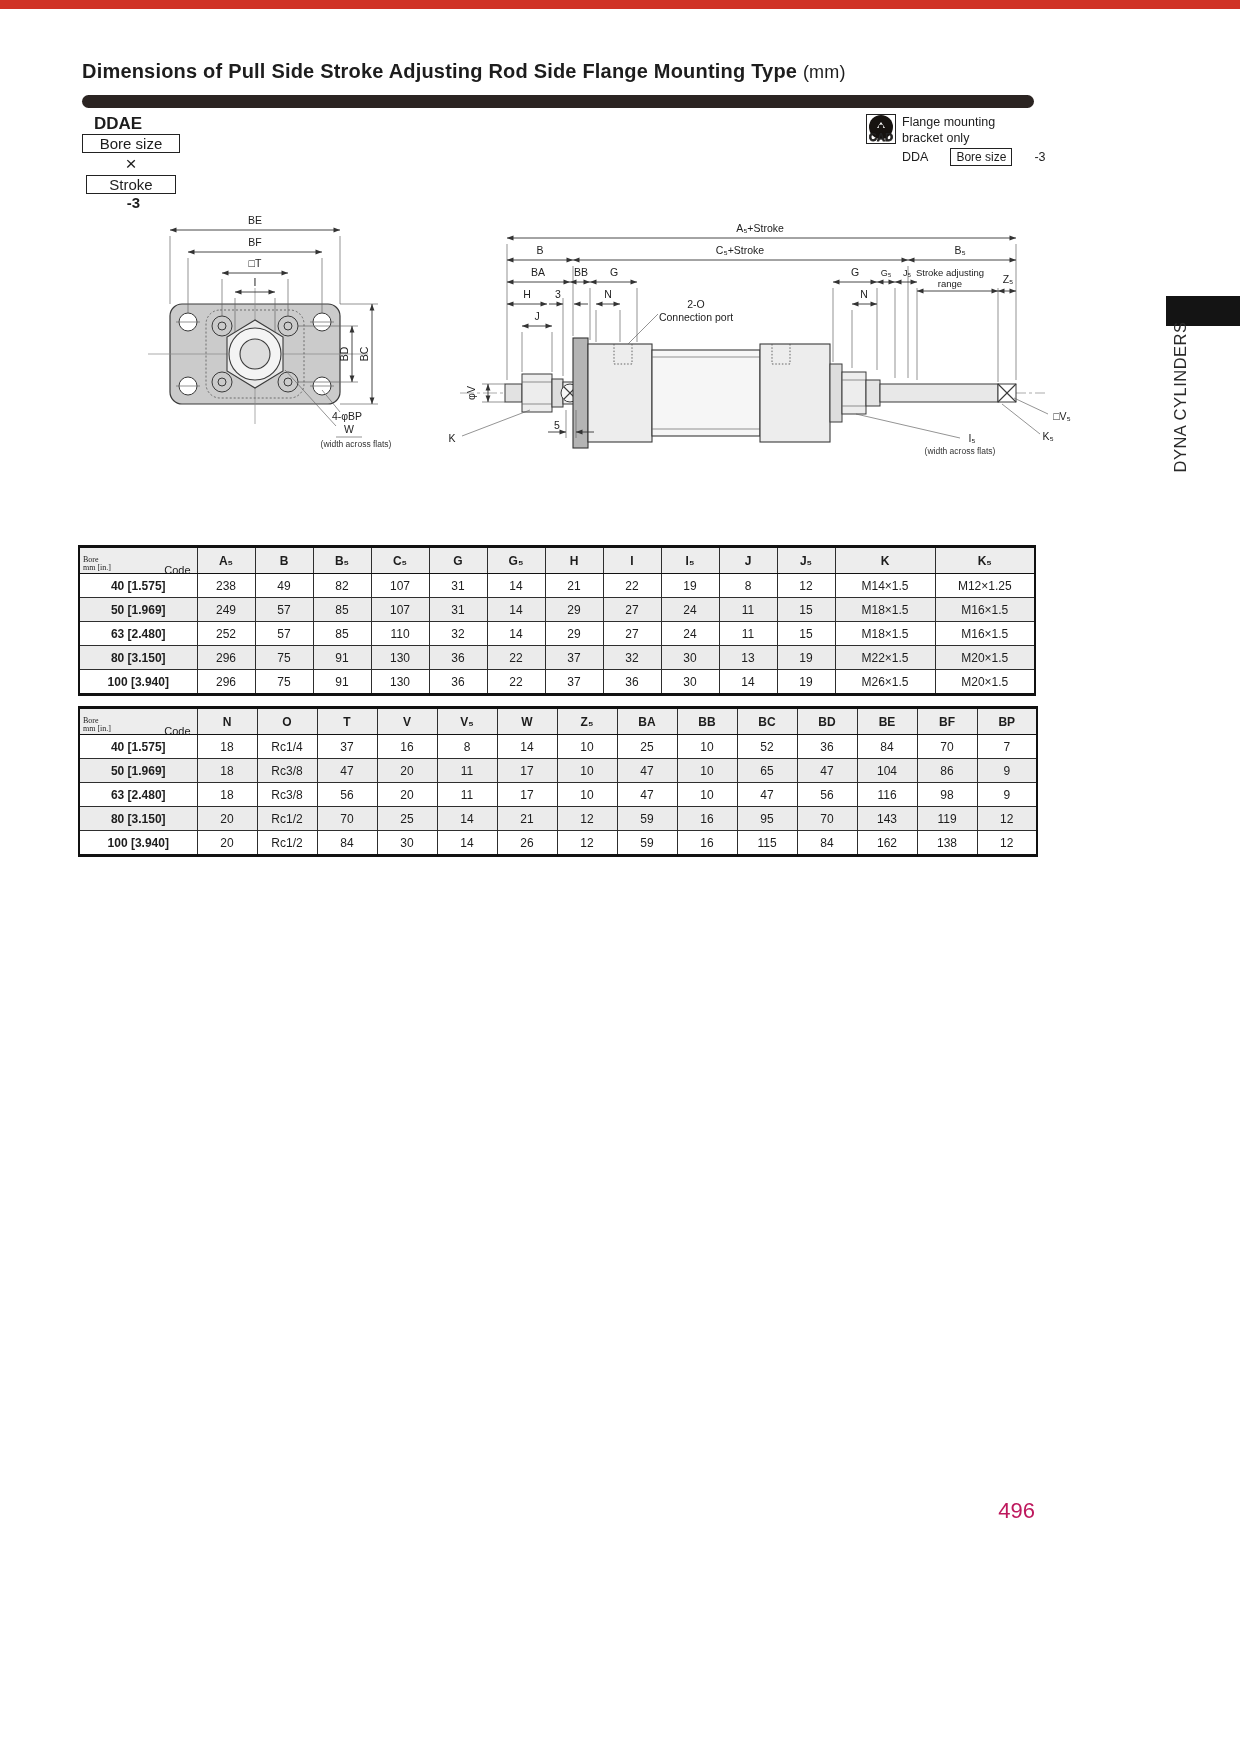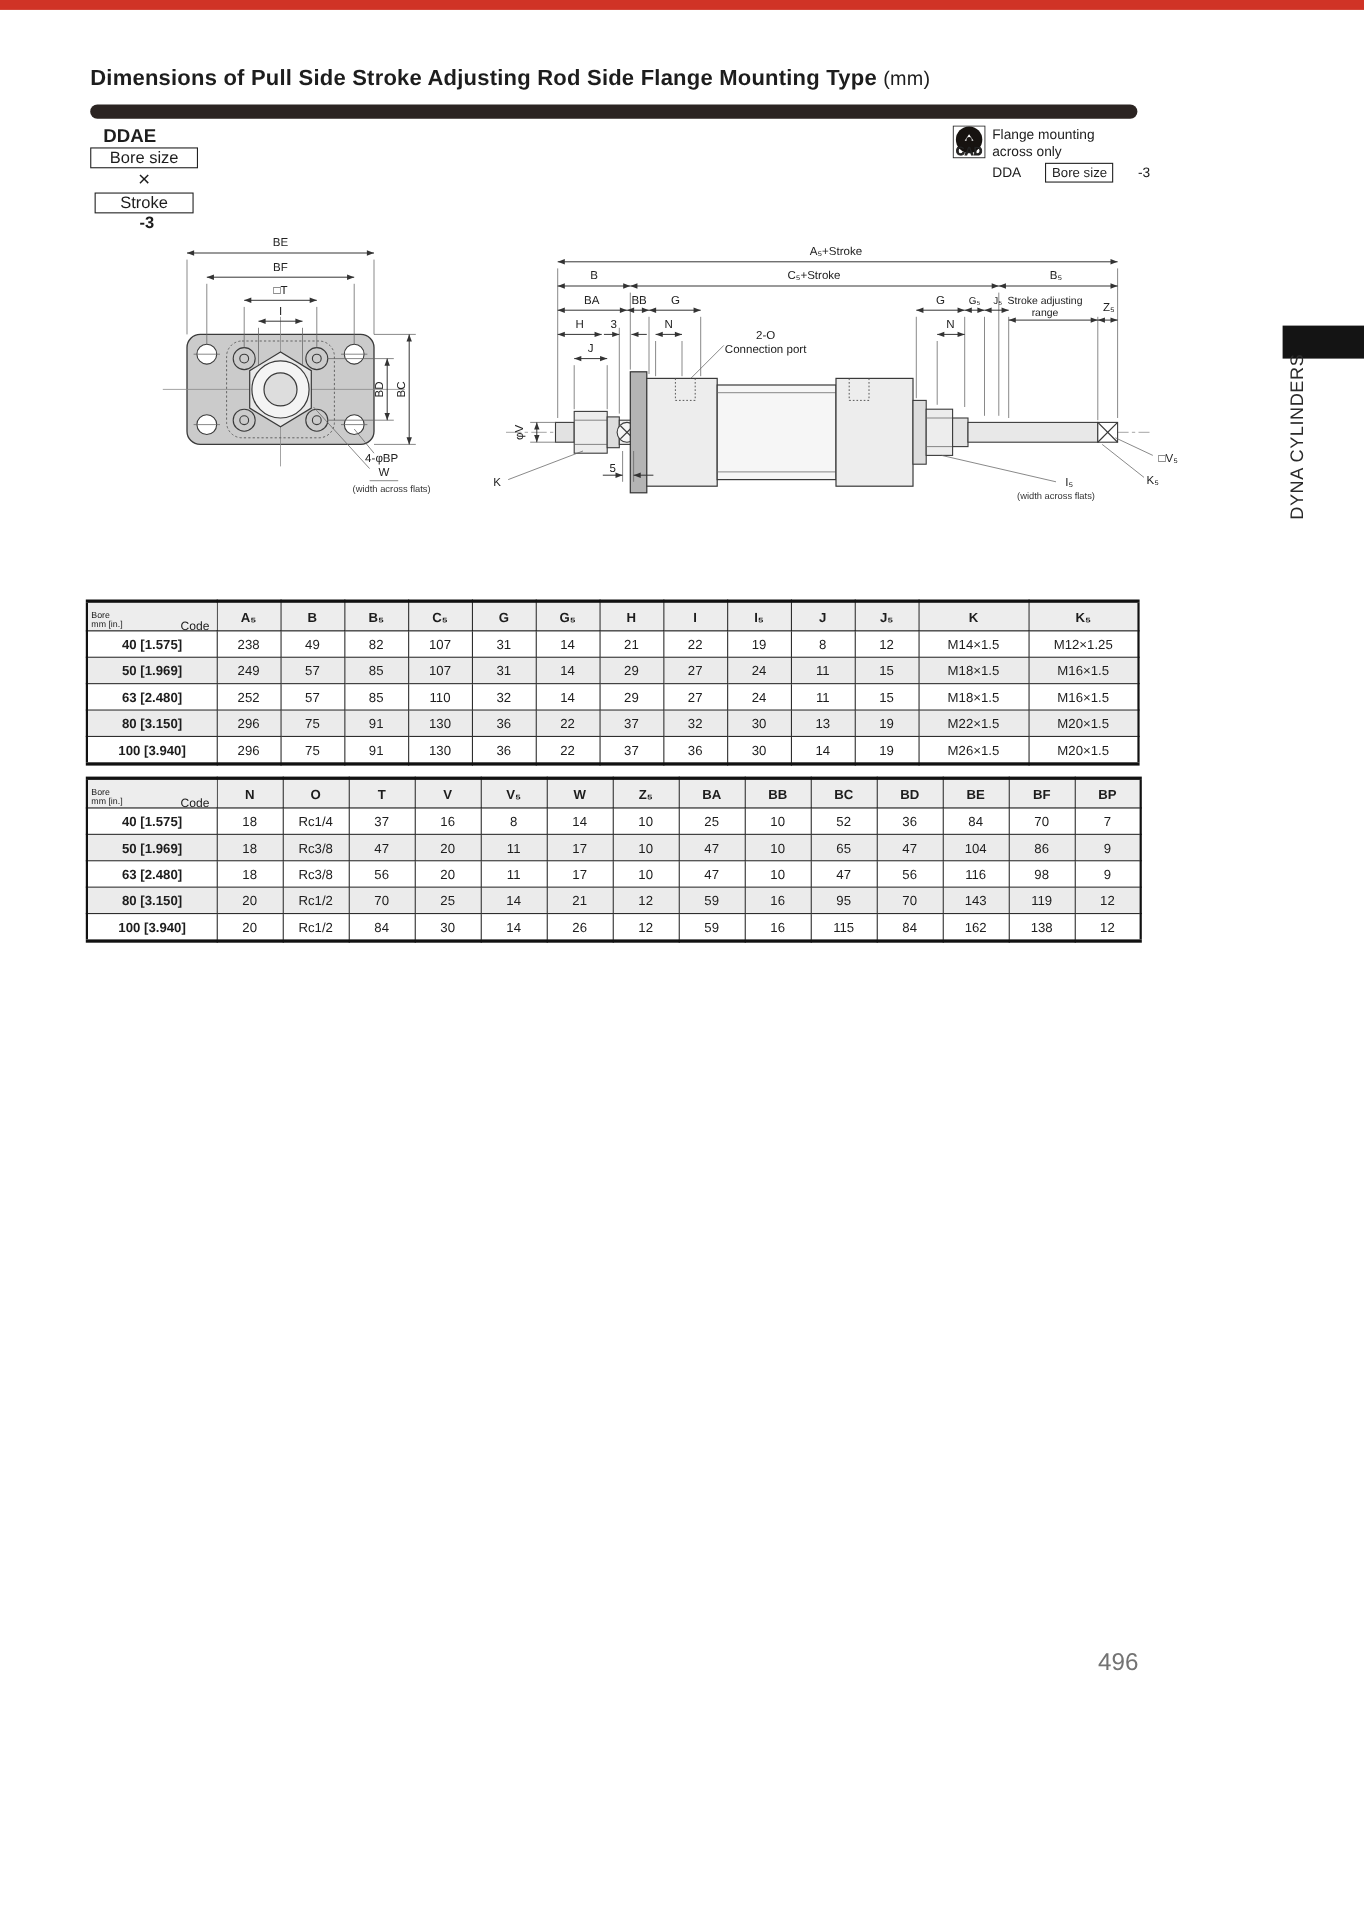--- a/index.html
+++ b/index.html
@@ -40,24 +40,24 @@
   
   .dim-table{position:absolute;border-collapse:collapse;table-layout:fixed;width:957px;background:#fff;
     border:2px solid #111;border-top:3px solid #111;border-bottom:3px solid #111;}
   .dim-table th,.dim-table td{border:1px solid #2e2e2e;text-align:center;padding:0;font-size:12px;height:23px;overflow:hidden;}
   .dim-table thead th{background:#ededed;font-weight:bold;height:25px;border-bottom:1.5px solid #111;}
   .dim-table tbody th{font-weight:bold;}
   .dim-table tbody tr:nth-child(even){background:#ebebeb;}
   th.corner{position:relative;background:#ededed;
     background-image:linear-gradient(to bottom right,rgba(0,0,0,0) 49.3%,#333 49.3%,#333 50.7%,rgba(0,0,0,0) 50.7%);}
   th.corner .c-top{position:absolute;top:16px;right:6px;font-size:11px;font-weight:normal;text-align:right;}
-  th.corner .c-bot{position:absolute;bottom:1px;left:3px;font-size:8px;font-weight:normal;line-height:8px;text-align:left;}
+  th.corner .c-bot{position:absolute;bottom:1px;left:3px;font-size:8px;font-weight:normal;line-height:8px;text-align:left;font-family:Liberation Serif, serif;}
   #table1{left:78px;top:545px;}
   #table2{left:78px;top:706px;}
-  #pagenum{left:955px;top:1498px;width:80px;text-align:right;font-size:22px;color:#737373;}
+  #pagenum{left:955px;top:1498px;width:80px;text-align:right;font-size:22px;color:#be185d;}
 </style>
 </head>
 <body>
 
 <div class="abs" id="topbar"></div>
 
 <div class="abs" id="title">
   <span>Dimensions of Pull Side Stroke Adjusting Rod Side Flange Mounting Type</span>
   <span class="unit">(mm)</span>
 </div>
@@ -76,21 +76,21 @@
   <div class="row">
     <svg width="30" height="30" viewBox="0 0 30 30">
       <rect x="0.5" y="0.5" width="29" height="29" fill="#fff" stroke="#222"></rect>
       <circle cx="15" cy="13" r="12" fill="#171310"></circle>
       <polygon points="15,8 11,14 19,14" fill="#fff"></polygon>
       <circle cx="15" cy="13" r="2.4" fill="#171310"></circle>
       <text x="15" y="27" text-anchor="middle" font-size="11" font-weight="bold" fill="#fff" stroke="#171310" stroke-width="0.8" paint-order="stroke">CAD</text>
     </svg>
     <div class="txt">
       <div>Flange mounting</div>
-      <div>across only</div>
+      <div>bracket only</div>
     </div>
   </div>
   <div class="l3">
     <span>DDA</span>
     <span class="sbox">Bore size</span>
     <span>-3</span>
   </div>
 </div>
 
 <svg class="abs" style="left:100px;top:192px;" width="330" height="285" viewBox="0 0 330 285">

